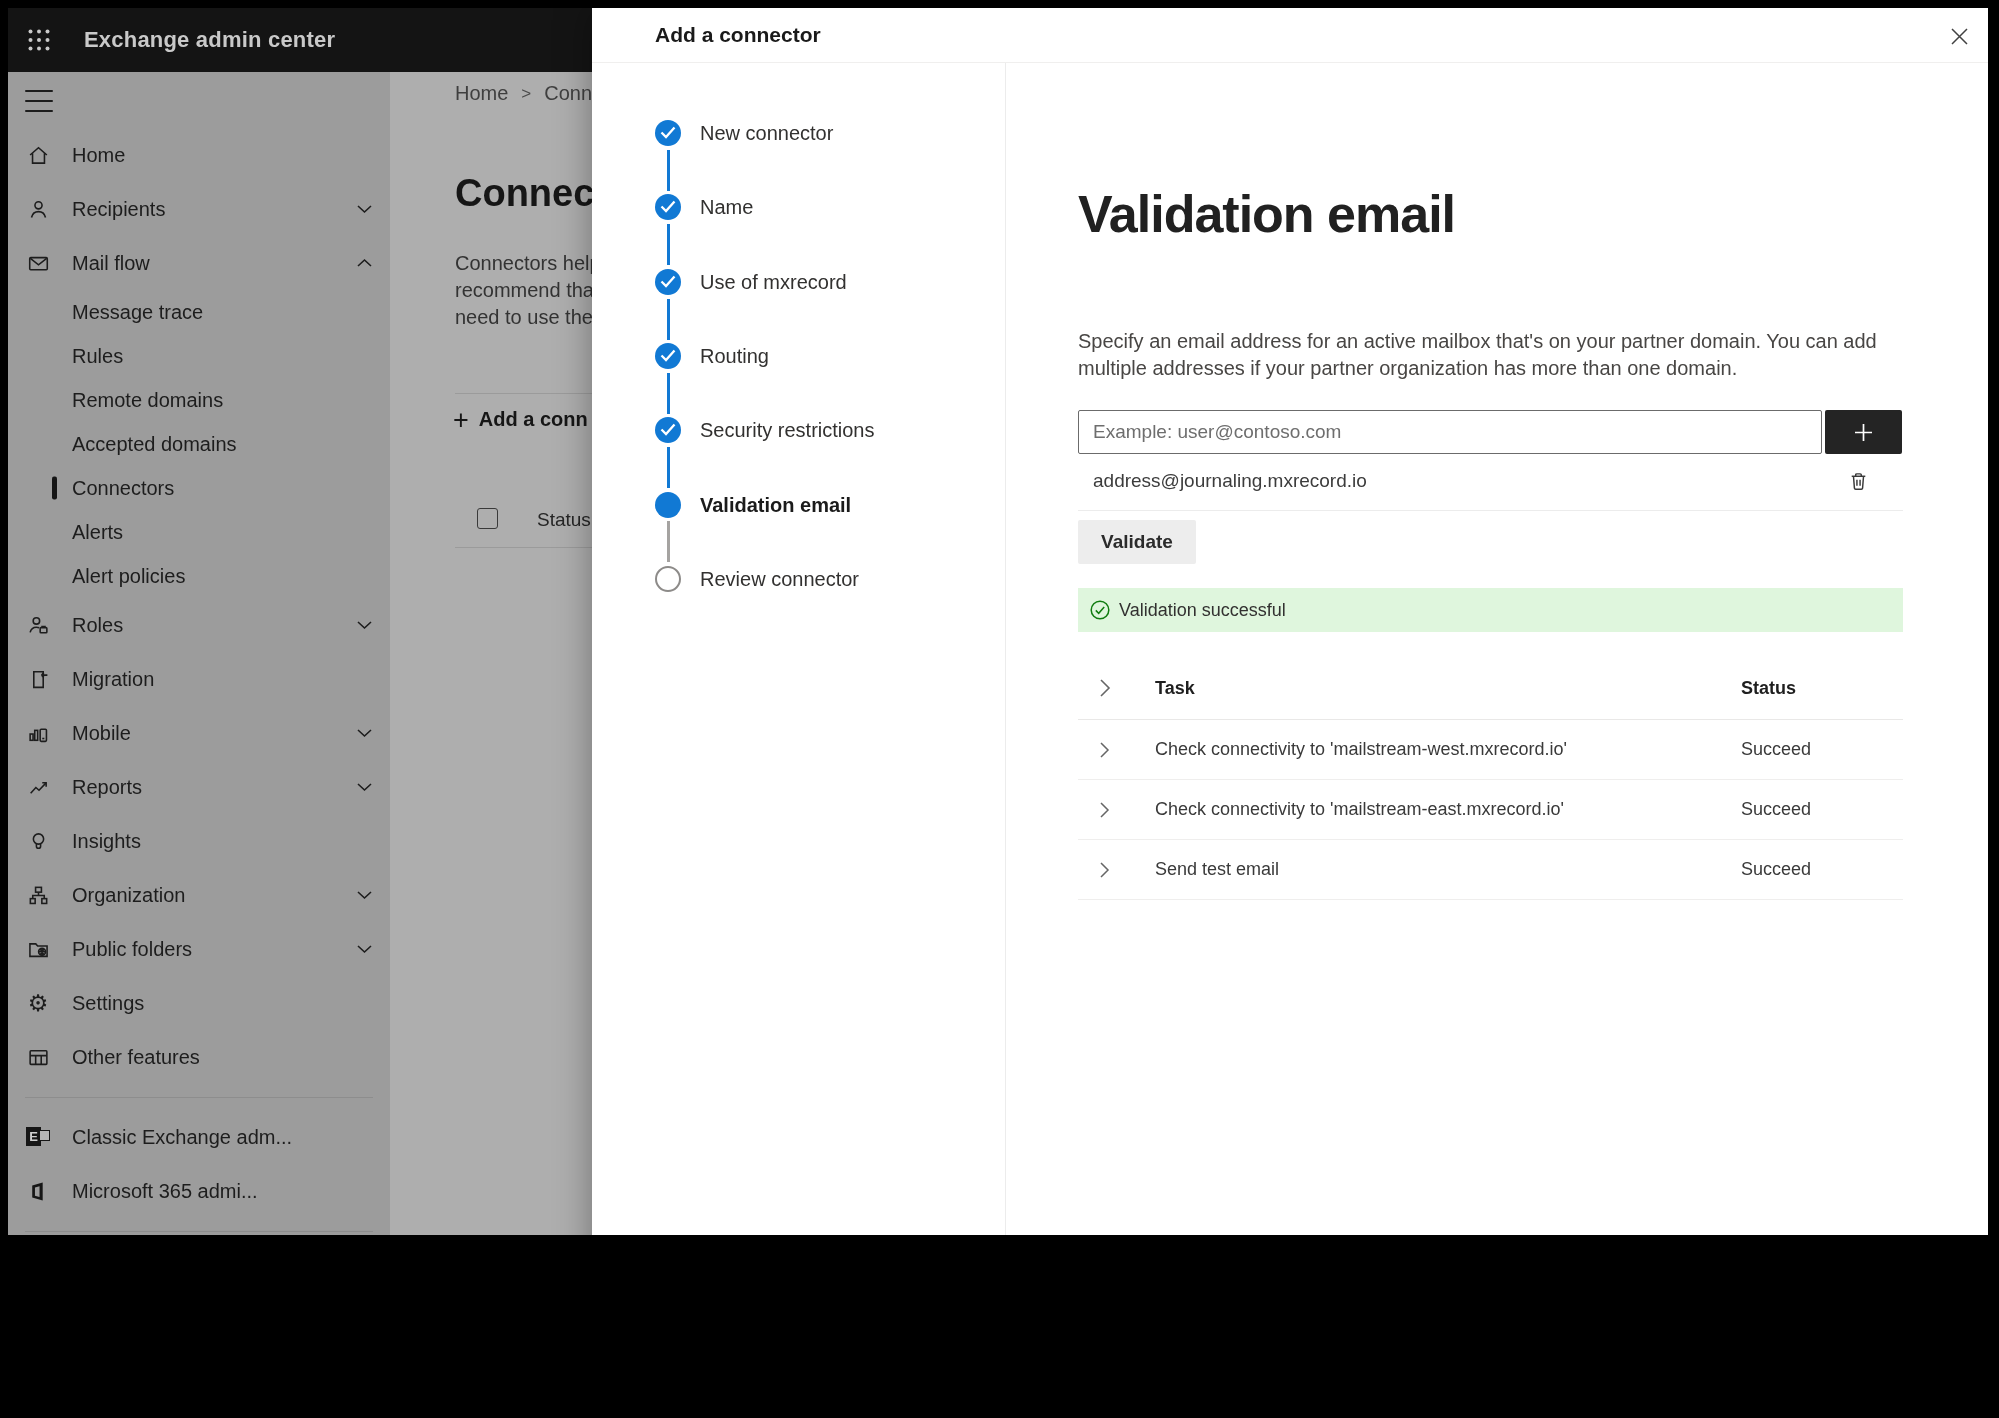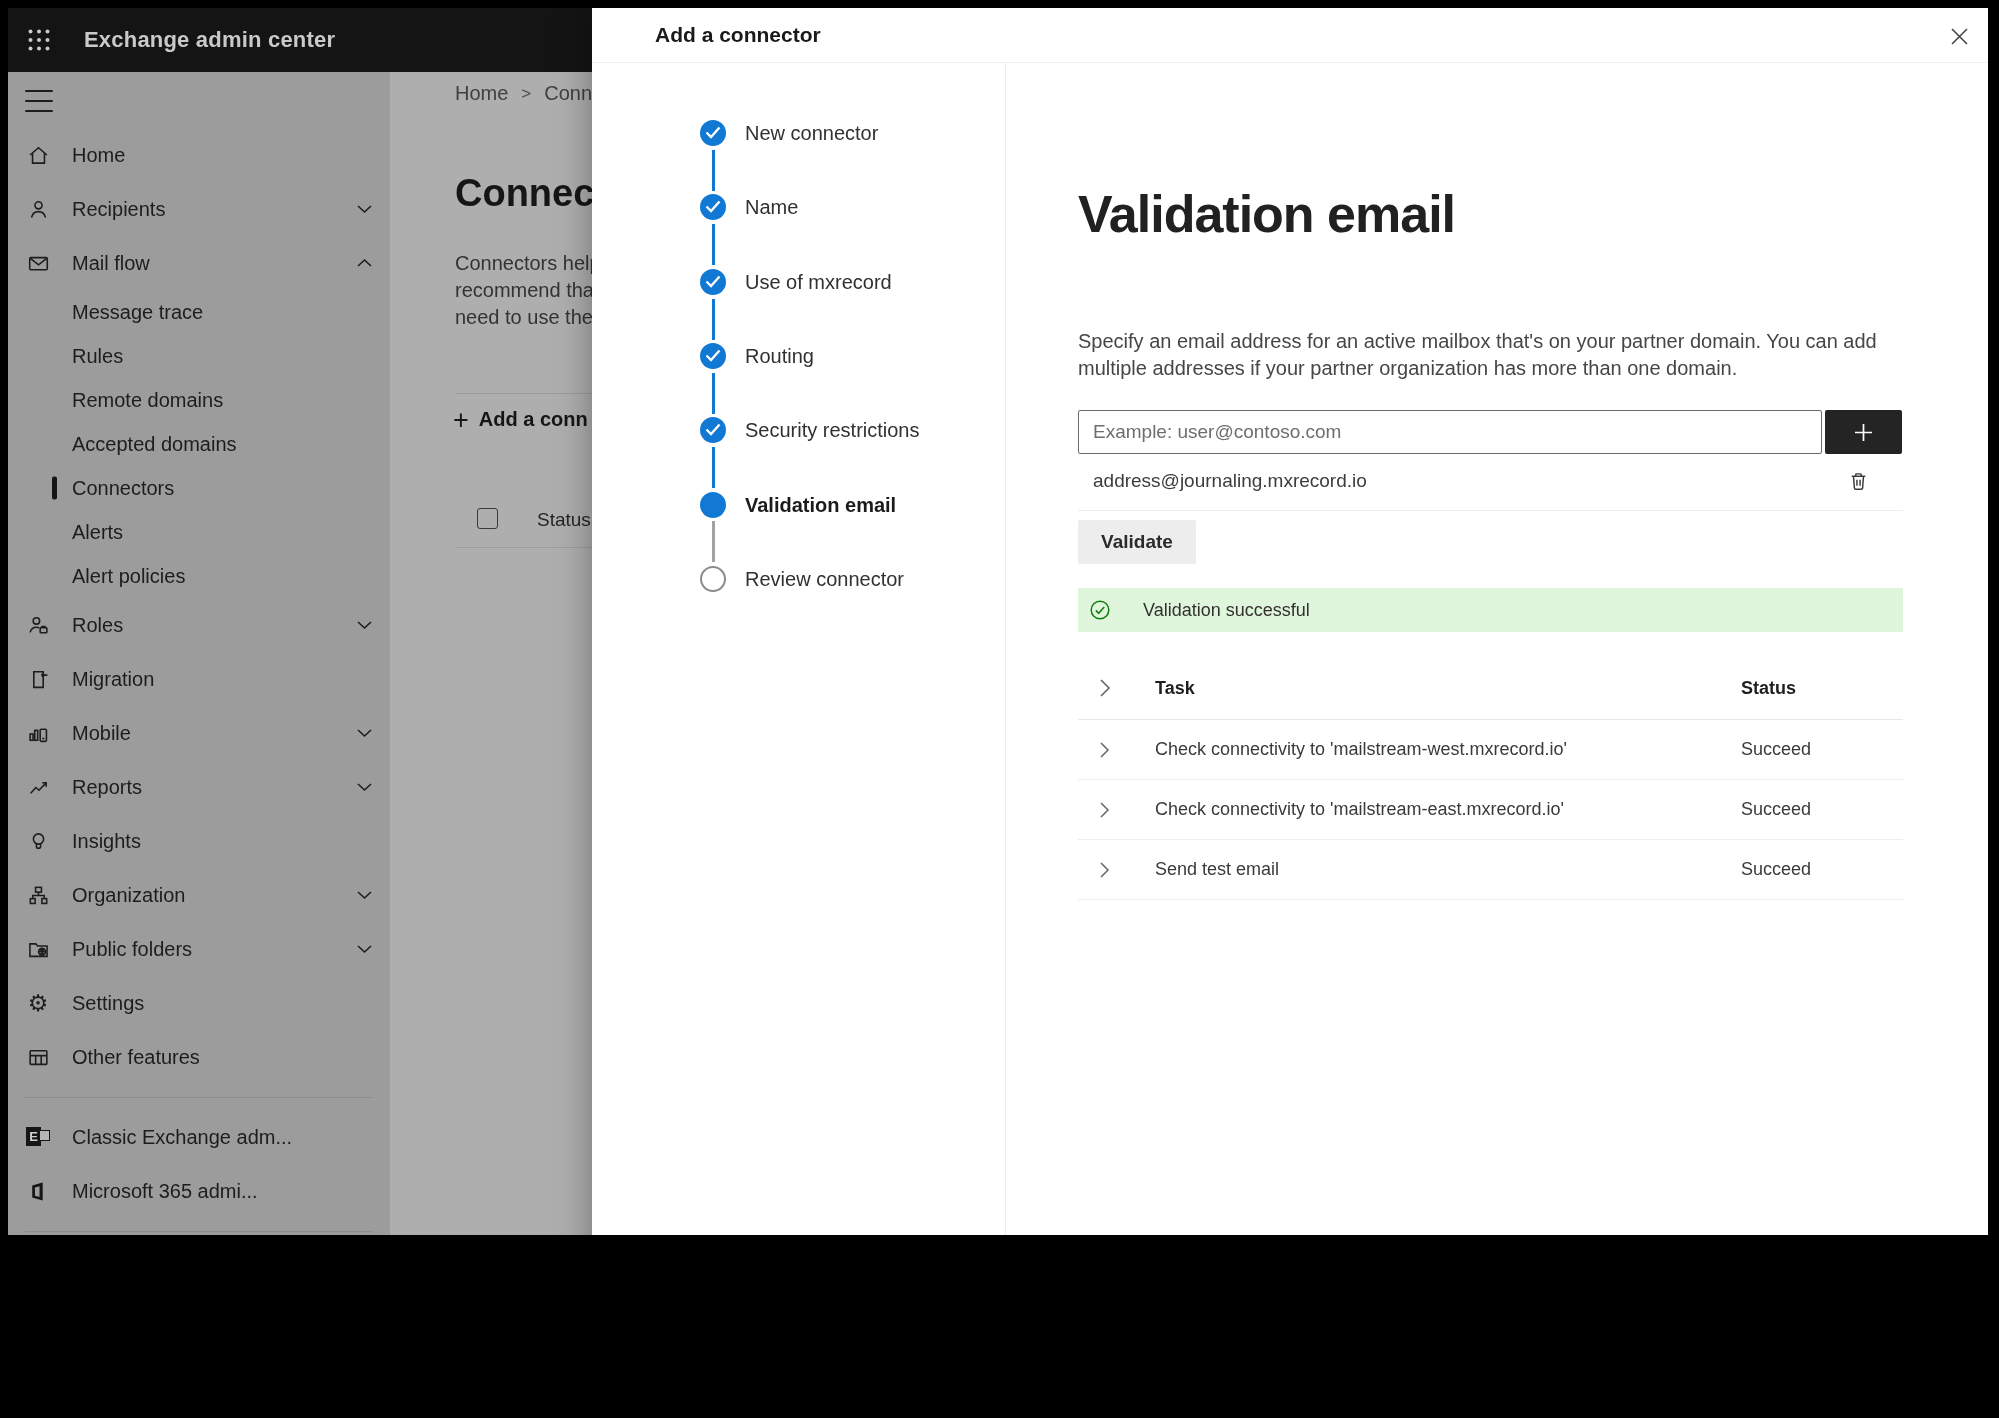--- a/index.html
+++ b/index.html
@@ -45,21 +45,21 @@
 
   
   .modal{position:absolute;left:584px;top:0;width:1396px;height:1395px;background:#fff;z-index:5;box-shadow:0 0 34px rgba(0,0,0,.35);}
   .m-header{position:absolute;left:0;top:0;width:100%;height:55px;border-bottom:1px solid #f0efee;}
   .m-title{position:absolute;left:63px;top:15px;font-size:21px;font-weight:700;color:#1a1a1a;white-space:nowrap;}
   .m-close{position:absolute;right:14px;top:13px;width:30px;height:30px;display:flex;align-items:center;justify-content:center;color:#424242;cursor:pointer;}
   .v-div{position:absolute;left:413px;top:55px;width:1px;height:1259px;background:#ececec;}
 
   
   .steps{position:absolute;left:0;top:88px;width:413px;}
-  .step{position:relative;height:74.3px;cursor:pointer;margin-left:45px;}
+  .step{position:relative;height:74.3px;cursor:pointer;}
   .step .dot{position:absolute;left:63px;top:50%;margin-top:-13px;width:26px;height:26px;border-radius:50%;}
   .step.done .dot,.step.current .dot{background:#1179d4;}
   .step.done .dot svg{position:absolute;left:5px;top:6px;}
   .step.upcoming .dot{background:#fff;border:2.4px solid #8d8b89;}
   .step .slbl{position:absolute;left:108px;top:50%;transform:translateY(-50%);font-size:20px;color:#323130;white-space:nowrap;}
   .step.current .slbl{font-weight:700;color:#1b1b1b;}
   .step::after{content:"";position:absolute;left:74.5px;top:54px;width:3.4px;height:41px;}
   .step.l-blue::after{background:#1179d4;}
   .step.l-gray::after{background:#a5a3a1;}
   .step.l-none::after{display:none;}
@@ -70,21 +70,21 @@
   .email-input{position:absolute;left:486px;top:402px;width:744px;height:44px;border:1.3px solid #6b6b6b;border-radius:2px;padding:0 14px;font-size:19px;color:#323130;font-family:"Liberation Sans",sans-serif;outline:none;background:#fff;}
   .email-input::placeholder{color:#6e6e6e;}
   .add-addr-btn{position:absolute;left:1233px;top:402px;width:77px;height:44px;background:#242424;border:none;border-radius:2px;color:#fff;cursor:pointer;display:flex;align-items:center;justify-content:center;}
   .addr-row{position:absolute;left:486px;top:445px;width:825px;height:56px;}
   .addr-text{position:absolute;left:15px;top:50%;transform:translateY(-50%);font-size:19px;color:#3c3c3c;white-space:nowrap;}
   .trash{position:absolute;right:32px;top:50%;transform:translateY(-50%);width:26px;height:26px;display:flex;align-items:center;justify-content:center;color:#3a3a3a;cursor:pointer;}
   .addr-hr{position:absolute;left:486px;top:502px;width:825px;height:1px;background:#ececec;}
   .validate-btn{position:absolute;left:486px;top:512px;width:118px;height:44px;background:#ededed;border:none;border-radius:2px;font-size:19px;font-weight:700;color:#2b2b2b;font-family:"Liberation Sans",sans-serif;cursor:pointer;}
   .banner{position:absolute;left:486px;top:580px;width:825px;height:44px;background:#dff6dd;display:flex;align-items:center;}
   .banner .gicon{margin-left:11px;display:flex;color:#107c10;}
-  .banner .btext{margin-left:32px;font-size:18px;color:#323130;white-space:nowrap;}
+  .banner .btext{margin-left:8px;font-size:18px;color:#323130;white-space:nowrap;}
 
   
   .vtable{position:absolute;left:486px;top:649px;width:825px;}
   .vrow{position:relative;border-bottom:1px solid #efeeed;display:flex;align-items:center;}
   .vrow.hdr{height:63px;border-bottom:1px solid #e9e8e7;}
   .vrow.data{height:60px;}
   .vrow .rchev{position:absolute;left:21px;color:#666;display:flex;cursor:pointer;}
   .vrow .task{position:absolute;left:77px;font-size:18px;color:#3a3a3a;white-space:nowrap;}
   .vrow .stat{position:absolute;left:663px;font-size:18px;color:#3a3a3a;white-space:nowrap;}
   .vrow.hdr .task,.vrow.hdr .stat{font-weight:700;color:#1f1f1f;}

